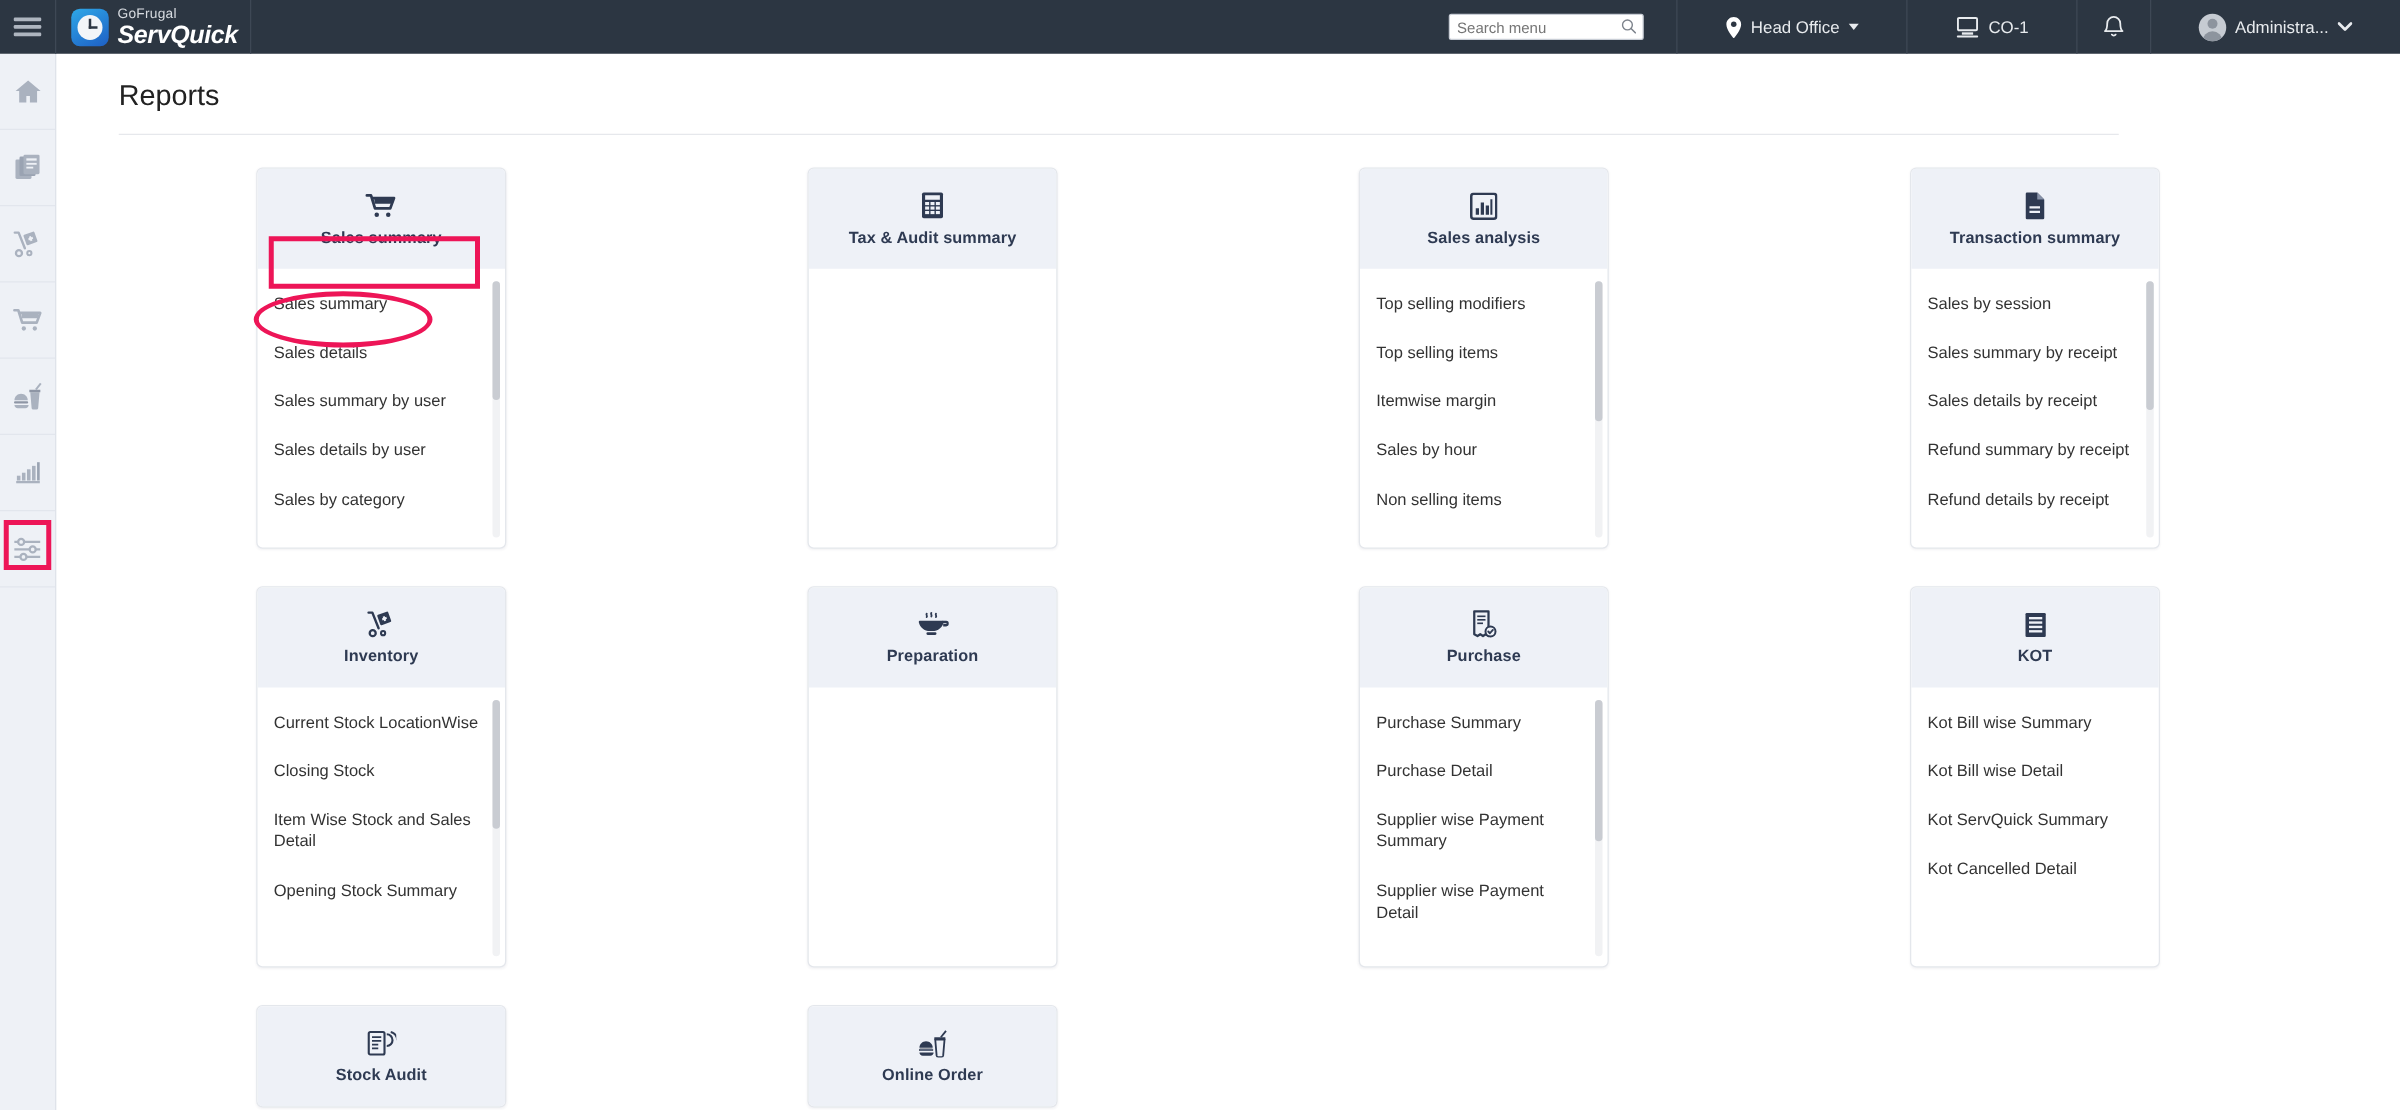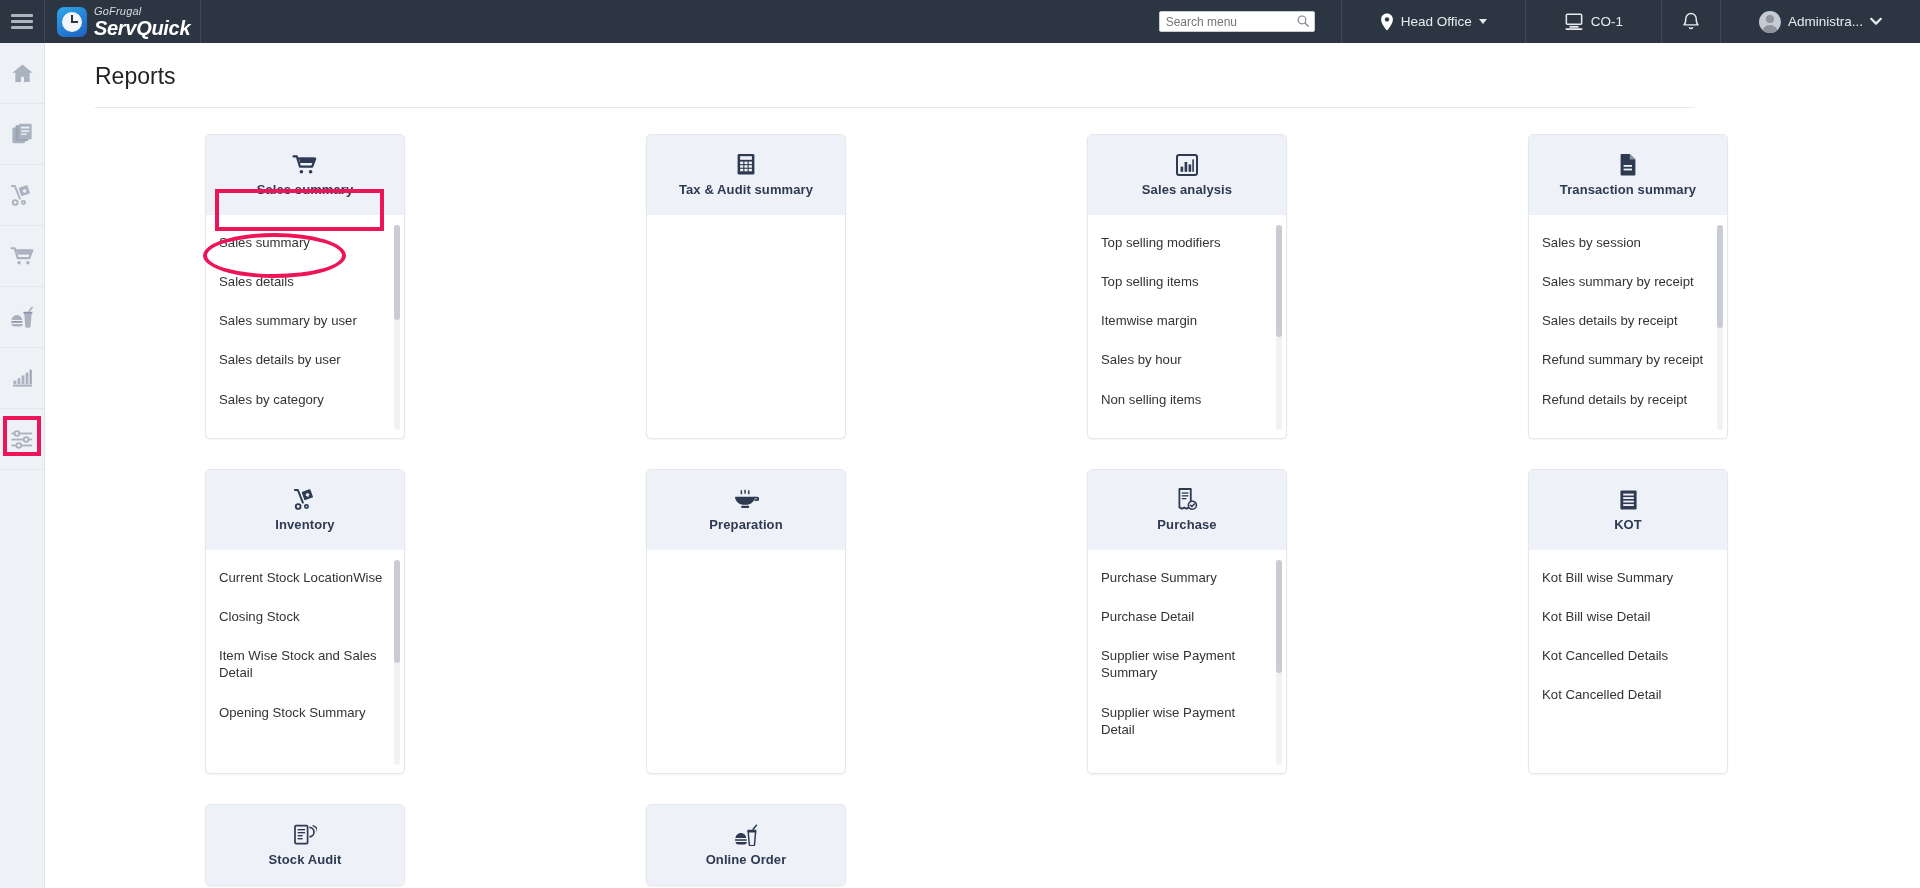--- a/index.html
+++ b/index.html
@@ -46,21 +46,21 @@
   }
   .brand-logo .dial:before{
     content:""; position:absolute; left:9px; top:3px;
     width:2px;height:8px;background:#2c3642;
   }
   .brand-logo .dial:after{
     content:""; position:absolute; left:9px; top:9px;
     width:7px;height:2px;background:#2c3642;
   }
   .brand-txt{ line-height:1; color:#fff; }
-  .brand-txt .l1{ font-size:11px; font-style:italic; color:#d7dbe0; letter-spacing:.2px;}
+  .brand-txt .l1{ font-size:11px; color:#d7dbe0; letter-spacing:.2px;}
   .brand-txt .l2{ font-size:20px; font-style:italic; font-weight:bold; letter-spacing:-.3px; margin-top:1px;}
 
   .topbar-spacer{ flex:1 1 auto; }
 
   .search-wrap{
     position:relative; margin-right:26px;
   }
   .search-input{
     width:156px; height:21px;
     background:#fff; border:1px solid #c9ced6; border-radius:2px;
@@ -522,21 +522,21 @@
               <rect x="5.2" y="11.6" width="10.6" height="1.9"></rect>
               <rect x="5.2" y="15.1" width="10.6" height="1.9"></rect>
             </g>
           </svg>
         </span>
         <span class="card-title">KOT</span>
       </div>
       <div class="card-body">
         <div class="card-item">Kot Bill wise Summary</div>
         <div class="card-item">Kot Bill wise Detail</div>
-        <div class="card-item">Kot Cancelled Details</div>
+        <div class="card-item">Kot ServQuick Summary</div>
         <div class="card-item">Kot Cancelled Detail</div>
       </div>
     </div>
 
     <div class="card partial">
       <div class="card-head">
         <span class="ico">
           <svg width="24" height="23" viewBox="0 0 24 23">
             <rect x="2" y="2.6" width="12.6" height="18" rx="1.2" fill="none" stroke="#2e3a52" stroke-width="1.7"></rect>
             <g fill="#2e3a52">

